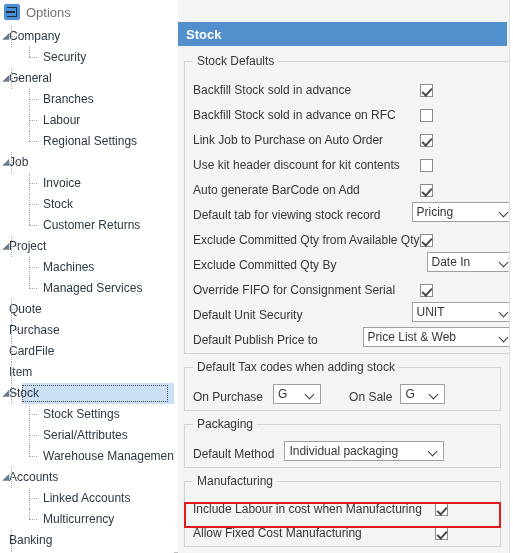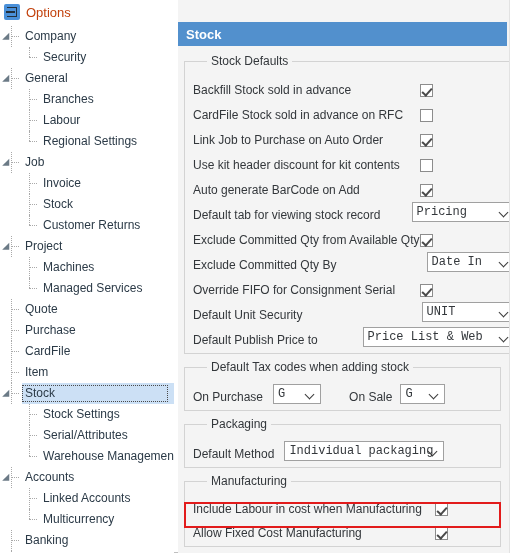--- a/index.html
+++ b/index.html
@@ -53,36 +53,36 @@
   }
   .opt-icon::after {
     content: "";
     position: absolute;
     left: 2px; top: 7px;
     width: 9px; height: 1.5px;
     background: #22303d;
   }
   .opt-title-text {
     font-size: 13px;
-    color: #c2410c;
+    color: #737373;
   }
 
   .tree { padding-top: 2px; position: relative; }
   .node {
     position: relative;
     height: 21px;
     display: flex;
     align-items: center;
     white-space: nowrap;
     font-size: 12px;
     color: #2b3a47;
   }
   .node .lbl { display: inline-block; padding: 0 3px; line-height: 15px; }
 
-  .node.lvl0 { padding-left: 22px; }
+  .node.lvl0 { padding-left: 6px; }
   .node.lvl1 { padding-left: 40px; }
 
   
   .node.lvl0::before {
     content: "";
     position: absolute;
     left: 11px; top: 0; bottom: 0;
     border-left: 1px dotted #a9a9a9;
   }
   .node.lvl0::after {
@@ -162,21 +162,21 @@
   fieldset.grp {
     border: 1px solid #d3d3d3;
     margin: 0 0 6px 0;
     padding: 4px 8px 6px 8px;
     background: #f4f4f4;
   }
   fieldset.grp > legend {
     font-size: 12px;
     color: #33373b;
     padding: 0 4px;
-    margin-left: 14px;
+    margin-left: 0;
   }
 
   .row {
     display: flex;
     align-items: flex-end;
     height: 25px;
     position: relative;
   }
   .row .rlabel {
     font-size: 12px;
@@ -209,21 +209,20 @@
     border: 1px solid #a0a0a0;
     background: #ffffff;
     display: flex;
     align-items: center;
     padding: 0 0 0 4px;
     font-size: 12px;
     color: #33373b;
     position: relative;
     flex: 0 0 auto;
     white-space: nowrap;
-    font-family: Liberation Mono, monospace;
   }
   .dd .chev {
     position: absolute;
     right: 7px; top: 6px;
     width: 7px; height: 7px;
   }
   .dd .chev::before {
     content: "";
     position: absolute;
     left: 0; top: 0;
@@ -357,21 +356,21 @@
       <fieldset class="grp">
         <legend>Stock Defaults</legend>
 
         <div class="row">
           <span class="rlabel">Backfill Stock sold in advance</span>
           <span class="spacer"></span>
           <span class="cb checked" style="margin-right:82px"></span>
         </div>
 
         <div class="row">
-          <span class="rlabel">CardFile Stock sold in advance on RFC</span>
+          <span class="rlabel">Backfill Stock sold in advance on RFC</span>
           <span class="spacer"></span>
           <span class="cb" style="margin-right:82px"></span>
         </div>
 
         <div class="row">
           <span class="rlabel">Link Job to Purchase on Auto Order</span>
           <span class="spacer"></span>
           <span class="cb checked" style="margin-right:82px"></span>
         </div>
 
@@ -413,21 +412,21 @@
 
         <div class="row">
           <span class="rlabel">Override FIFO for Consignment Serial</span>
           <span class="spacer"></span>
           <span class="cb checked" style="margin-right:82px"></span>
         </div>
 
         <div class="row">
           <span class="rlabel">Default Unit Security</span>
           <span class="spacer"></span>
-          <span class="dd" style="width:93px">
+          <span class="dd" style="width:103px">
             <span>UNIT</span>
             <span class="chev"></span>
           </span>
         </div>
 
         <div class="row">
           <span class="rlabel">Default Publish Price to</span>
           <span class="spacer"></span>
           <span class="dd" style="width:152px">
             <span>Price List &amp; Web</span>

